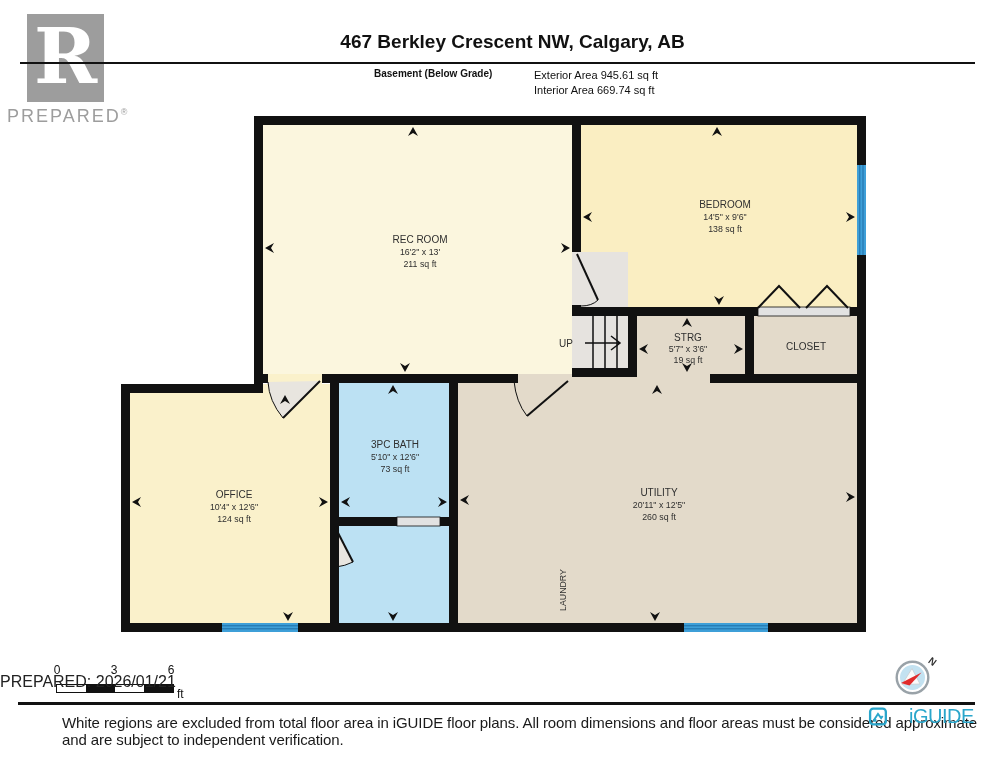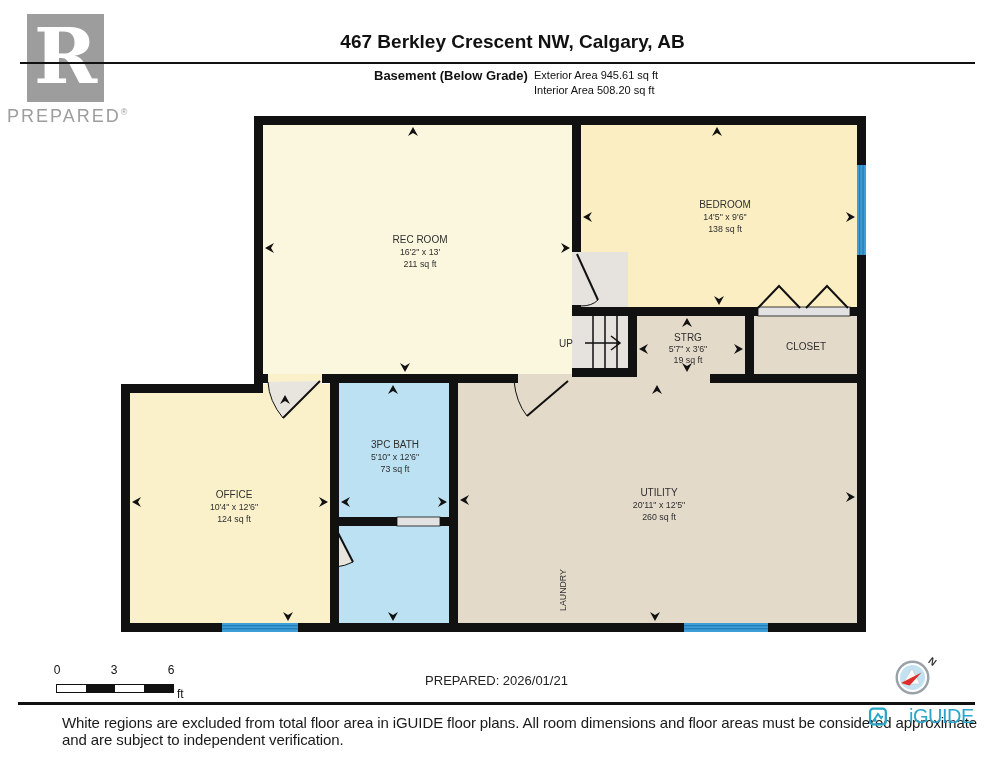--- a/index.html
+++ b/index.html
@@ -7,30 +7,30 @@
        font-family:"Liberation Sans",sans-serif;color:#111;}
   .abs{position:absolute;}
   
   .realtor-box{left:27px;top:14px;width:77px;height:88px;background:#9d9d9d;
     color:#fff;font-family:"DejaVu Serif",serif;font-weight:bold;font-size:76px;
     line-height:86px;text-align:center;}
   .realtor-word{left:7px;top:106px;font-size:18px;color:#9d9d9d;letter-spacing:2px;}
   .realtor-word sup{font-size:9px;}
   .page-title{left:16px;top:31px;width:100%;text-align:center;font-size:19px;font-weight:bold;}
   .hdr-rule{left:20px;top:62px;width:955px;height:2px;background:#111;}
-  .floor-label{left:374px;top:68px;font-size:13px;font-weight:bold;}
+  .floor-label{left:374px;top:68px;font-size:10px;font-weight:bold;}
   .area-col{left:506px;top:68px;font-size:11px;line-height:14.5px;margin-left:28px;}
   
   .tick{top:663px;width:20px;text-align:center;font-size:12px;}
   .bar{left:56px;top:684px;width:116px;height:7px;border:1px solid #111;display:flex;}
   .bar span{height:100%;}
   .seg-w{background:#fff;width:29px;}
   .seg-b{background:#111;width:29px;}
   .ft{left:177px;top:679px;font-size:12px;margin-top:8px;}
-  .prepared{left:0;top:673px;width:100%;text-align:center;font-size:13px;color:#222;}
+  .prepared{left:0;top:673px;width:100%;text-align:left;font-size:16px;color:#222;}
   
   .north-n{left:929px;top:656px;font-size:10px;font-weight:bold;color:#333;
            transform:rotate(38deg);}
   
   .ftr-rule{left:18px;top:702px;width:957px;height:3px;background:#111;}
   .disclaimer{left:62px;top:714px;font-size:15px;color:#1a1a1a;letter-spacing:-0.1px;}
   .iguide{left:868px;top:705px;display:flex;align-items:center;color:#2aa6cb;}
   .iguide-text{font-size:20px;font-weight:400;letter-spacing:-0.5px;margin-left:20px;color:#2aa6cb;}
   svg text{font-family:"Liberation Sans",sans-serif;fill:#2f2f2f;}
   .rname{font-size:10px;}
@@ -190,21 +190,21 @@
 
 <div class="abs realtor-box">R</div>
 <div class="abs realtor-word">
   <span>PREPARED</span><sup>®</sup>
 </div>
 <div class="abs page-title">467 Berkley Crescent NW, Calgary, AB</div>
 <div class="abs hdr-rule"></div>
 <div class="abs floor-label">Basement (Below Grade)</div>
 <div class="abs area-col">
   <div>Exterior Area 945.61 sq ft</div>
-  <div>Interior Area 508.20 sq ft</div>
+  <div>Interior Area 669.74 sq ft</div>
 </div>
 
 <div class="abs tick" style="left:47px">0</div>
 <div class="abs tick" style="left:104px">3</div>
 <div class="abs tick" style="left:161px">6</div>
 <div class="abs bar">
   <span class="seg-w"></span>
     <span class="seg-b"></span>
     <span class="seg-w"></span>
     <span class="seg-b"></span>

